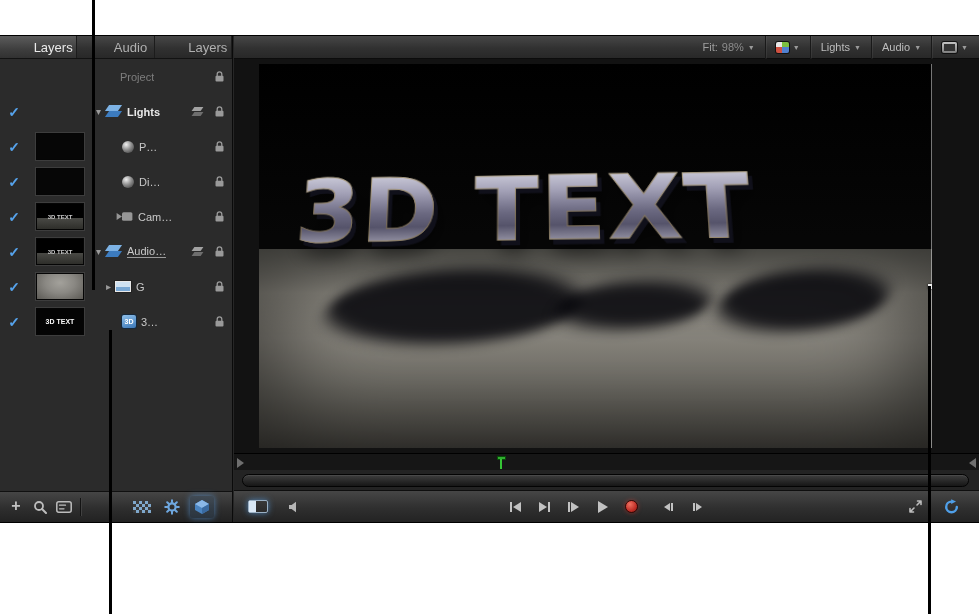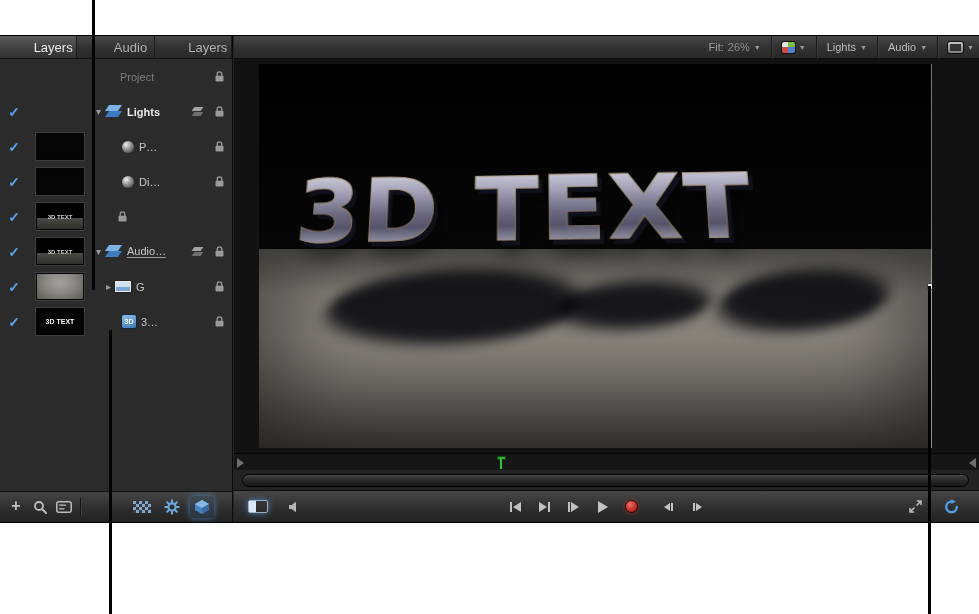--- a/index.html
+++ b/index.html
@@ -60,21 +60,21 @@
   .left-bottombar{position:absolute;bottom:0;left:0;right:0;height:31px;background:linear-gradient(180deg,#454545,#2e2e2e 55%,#222);border-top:1px solid #101010;display:flex;align-items:center;padding:0 4px;}
   .bb-btn{width:24px;height:22px;display:flex;align-items:center;justify-content:center;color:#c2c2c2;border-radius:3px;}
   .bb-btn.plus{font-size:16px;font-weight:bold;padding-bottom:2px;}
   .bb-sep{width:1px;height:18px;background:#141414;box-shadow:1px 0 0 #414141;margin:0 4px;flex:none;}
   .bb-spacer{flex:1;}
   .bb-btn.active-blue{background:rgba(80,150,220,.14);box-shadow:0 0 6px rgba(90,160,230,.65);}
   .bb-group{display:flex;gap:6px;margin-right:14px;}
 
   
   .main-area{position:absolute;left:234px;top:0;width:745px;height:486px;}
-  .main-toolbar{position:absolute;top:0;left:0;right:0;height:23px;background:linear-gradient(180deg,#474747,#313131 55%,#282828);border-bottom:1px solid #0c0c0c;display:flex;align-items:center;justify-content:flex-end;gap:5px;}
+  .main-toolbar{position:absolute;top:0;left:0;right:0;height:23px;background:linear-gradient(180deg,#474747,#313131 55%,#282828);border-bottom:1px solid #0c0c0c;display:flex;align-items:center;justify-content:flex-end;padding-right:6px;gap:5px;}
   .tb-item{display:flex;align-items:center;gap:4px;font-size:11px;color:#bdbdbd;padding:0 5px;height:100%;}
   .tb-label{color:#9f9f9f;} .tb-value{color:#8d8d8d;}
   .dd{font-size:7px;color:#9a9a9a;}
   .tb-sep{width:1px;height:23px;background:#191919;box-shadow:1px 0 0 rgba(255,255,255,.06);flex:none;}
   .ch-icon{position:relative;width:13px;height:11px;border-radius:2px;overflow:hidden;box-shadow:0 0 0 1px #111;display:inline-block;}
   .ch-icon i{position:absolute;width:50%;height:50%;}
   .ch-icon .q1{left:0;top:0;background:#e8e8e8;} .ch-icon .q2{right:0;top:0;background:#7cc040;}
   .ch-icon .q3{left:0;bottom:0;background:#d05040;} .ch-icon .q4{right:0;bottom:0;background:#5080d0;}
   .disp-icon{position:relative;width:15px;height:11px;border-radius:2px;background:linear-gradient(180deg,#c4c4c4,#7e7e7e);box-shadow:0 0 0 1px #111;display:inline-block;}
   .disp-icon i{position:absolute;left:2px;right:2px;top:2px;bottom:2px;background:#333;}
@@ -221,20 +221,27 @@
             </div>
           </div>
           <div class="layer-row">
             <div class="cb-cell">
               <span class="check">✓</span>
             </div>
             <div class="thumb-cell">
               <div class="thumb text-dim">
                 <span class="tt">3D TEXT</span>
               </div>
+            </div>
+            <div class="name-cell pad26">
+              <svg class="ic" width="17" height="11" viewBox="0 0 17 11">
+                <rect x="6" y="1.2" width="10.4" height="8.6" rx="1.6" fill="#969696"></rect>
+                <path d="M6 5.5 L0.6 2 V9 Z" fill="#969696"></path>
+              </svg>
+              <span class="lname">Cam…</span>
             </div>
             <div class="badge-cell"></div>
             <div class="lock-cell">
               <svg class="lock" width="9" height="11" viewBox="0 0 9 11">
                 <path d="M2.2 5 V3.2 a2.3 2.3 0 0 1 4.6 0 V5" fill="none" stroke="#9a9a9a" stroke-width="1.3"></path>
                 <rect x="0.5" y="4.8" width="8" height="5.7" rx="1" fill="#9a9a9a"></rect>
               </svg>
             </div>
           </div>
           <div class="layer-row">
@@ -363,21 +370,21 @@
           </div>
         </div>
       </div>
     </div>
 
     <div class="main-area">
 
       <div class="main-toolbar">
         <div class="tb-item">
           <span class="tb-label">Fit:</span>
-          <span class="tb-value">26%</span>
+          <span class="tb-value">98%</span>
           <span class="dd">▼</span>
         </div>
         <div class="tb-sep"></div>
         <div class="tb-item">
           <span class="ch-icon">
               <i class="q1"></i>
               <i class="q2"></i>
               <i class="q3"></i>
               <i class="q4"></i>
             </span>

